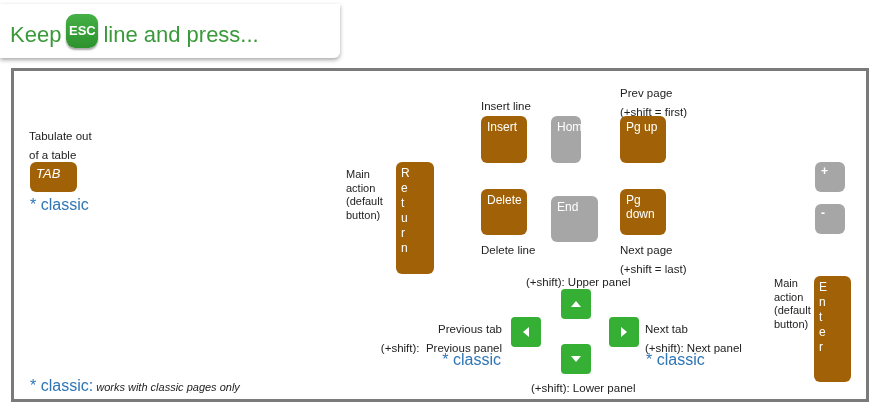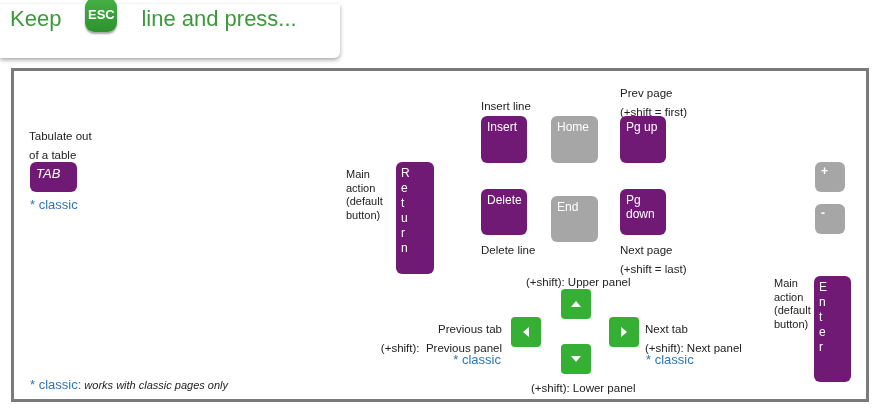--- a/index.html
+++ b/index.html
@@ -3,38 +3,38 @@
 <meta charset="utf-8">
 <style>
   html, body { margin: 0; padding: 0; background: #ffffff; }
   body { width: 875px; height: 408px; position: relative; overflow: hidden; font-family: "Liberation Sans", sans-serif; color: #222; }
 
   .header-card {
     position: absolute; left: 0; top: 4px; width: 340px; height: 54px;
     background: #fff; border-radius: 0 0 6px 0;
     box-shadow: 0 2px 4px rgba(0,0,0,0.35);
   }
-  .header-text { position: absolute; left: 10px; top: 2px; font-size: 22px; color: #3a9a3a; white-space: nowrap; display: flex; align-items: flex-end; gap: 19px; }
+  .header-text { position: absolute; left: 10px; top: 18px; font-size: 22px; color: #3a9a3a; white-space: nowrap; display: flex; align-items: flex-end; }
   .esc-key {
     display: inline-block; width: 32px; height: 34px; margin: -8px 5px 0 5px;
     background: linear-gradient(#45b045, #2d922d); color: #fff; font-weight: bold; font-size: 13px;
     text-align: center; line-height: 34px; border-radius: 9px; box-shadow: 0 2px 2px rgba(0,0,0,0.35);
   }
 
   .frame { position: absolute; left: 11px; top: 68px; width: 858px; height: 334px; border: 3px solid #7a7a7a; box-sizing: border-box; }
 
   .key {
     position: absolute; border-radius: 6px; color: #fff; font-size: 12px; box-sizing: border-box; padding: 4px 6px;
   }
-  .green { background: #701a75; }
+  .green { background: #a16207; }
   .gray { background: #a6a6a6; }
   .vert { padding: 4px 0 0 5px; line-height: 15px; white-space: pre; }
 
   .lbl { position: absolute; font-size: 11.5px; color: #222; line-height: 19px; white-space: nowrap; }
-  .classic { color: #2e75b6; font-size: 13px; }
+  .classic { color: #2e75b6; font-size: 16px; }
   .right { text-align: right; }
 
   .arrow { position: absolute; width: 30px; height: 30px; border-radius: 4px; background: #35b035; display: flex; align-items: center; justify-content: center; }
   .tri-up { width: 0; height: 0; border-left: 5px solid transparent; border-right: 5px solid transparent; border-bottom: 6px solid #fff; }
   .tri-down { width: 0; height: 0; border-left: 5px solid transparent; border-right: 5px solid transparent; border-top: 6px solid #fff; }
   .tri-left { width: 0; height: 0; border-top: 5px solid transparent; border-bottom: 5px solid transparent; border-right: 6px solid #fff; }
   .tri-right { width: 0; height: 0; border-top: 5px solid transparent; border-bottom: 5px solid transparent; border-left: 6px solid #fff; }
   .footnote { position: absolute; left: 30px; top: 377px; font-size: 11px; white-space: nowrap; }
   .footnote em { color: #222; }
 </style>
@@ -62,21 +62,21 @@
 button)</div>
 <div class="key green vert" style="left:396px;top:162px;width:38px;height:112px;">R
 e
 t
 u
 r
 n</div>
 
 <div class="lbl" style="left:481px;top:97px;">Insert line</div>
 <div class="key green" style="left:481px;top:116px;width:46px;height:47px;">Insert</div>
-<div class="key gray" style="left:551px;top:116px;width:47px;height:47px;">Home</div>
+<div class="key gray" style="left:551px;top:116px;width:30px;height:47px;">Home</div>
 <div class="lbl" style="left:620px;top:84px;white-space:pre;">Prev page
 (+shift = first)</div>
 <div class="key green" style="left:620px;top:116px;width:46px;height:47px;">Pg up</div>
 
 <div class="key green" style="left:481px;top:189px;width:46px;height:46px;">Delete</div>
 <div class="lbl" style="left:481px;top:241px;">Delete line</div>
 <div class="key gray" style="left:551px;top:196px;width:47px;height:46px;">End</div>
 <div class="key green" style="left:620px;top:189px;width:46px;height:46px;white-space:pre;line-height:14px;">Pg
 down</div>
 <div class="lbl" style="left:620px;top:241px;white-space:pre;">Next page

